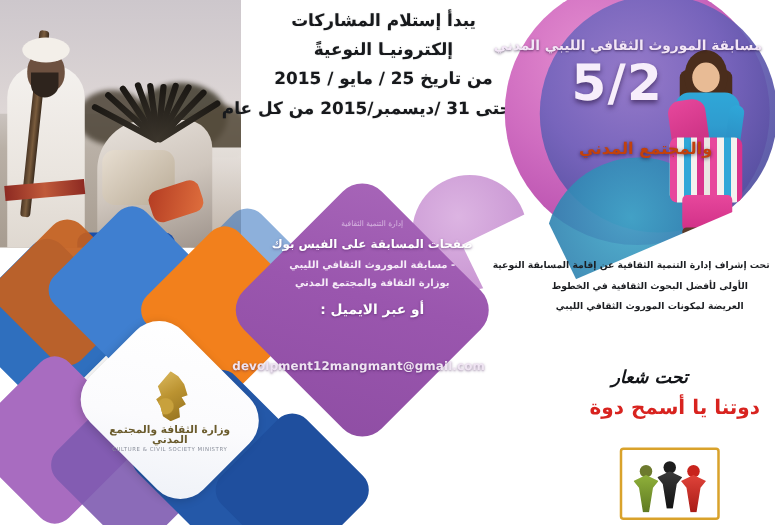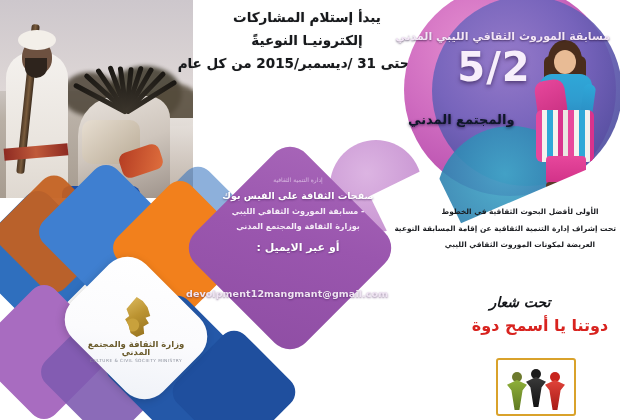--- a/index.html
+++ b/index.html
@@ -140,22 +140,22 @@
     font-size:40px;font-weight:700;color:#f7eefb;letter-spacing:1px;
     text-shadow:0 2px 4px rgba(30,10,50,.55);
     font-family:"DejaVu Sans","Liberation Sans",sans-serif;
   }
   .circle-sub1{
     position:absolute;left:408px;top:92px;width:162px;text-align:center;direction:rtl;
     font-size:13px;font-weight:700;color:#ffffff;white-space:nowrap;
     text-shadow:0 1px 3px rgba(30,10,50,.65);
   }
   .circle-sub2{
-    position:absolute;left:408px;top:112px;width:162px;text-align:left;direction:rtl;
-    font-size:13px;font-weight:700;color:#0f172a;white-space:nowrap;
+    position:absolute;left:408px;top:112px;width:162px;text-align:right;direction:rtl;
+    font-size:13px;font-weight:700;color:#c2410c;white-space:nowrap;
     text-shadow:0 1px 3px rgba(30,10,50,.65);
   }
 
   
   .girl{position:absolute;left:528px;top:40px;width:74px;height:152px;}
   .g-hair{position:absolute;left:20px;top:0;width:34px;height:40px;border-radius:50% 50% 42% 42%;
     background:#4a2d1c;}
   .g-face{position:absolute;left:26px;top:10px;width:22px;height:24px;border-radius:50%;
     background:#e8bb95;}
   .g-hairL{position:absolute;left:16px;top:16px;width:12px;height:34px;border-radius:8px;background:#4a2d1c;}
@@ -261,20 +261,21 @@
     <div class="ph-beard"></div>
     <div class="ph-turban"></div>
     <div class="ph-belt"></div>
     <div class="ph-blue"></div>
   </div>
   <div class="sep"></div>
 
   <div class="headline">
     <div>يبدأ  إستلام المشاركات</div>
     <div>إلكترونيـا النوعيةً</div>
+    <div>من تاريخ 25 / مايو / 2015</div>
     <div>وحتى 31 /ديسمبر/2015 من كل عام</div>
   </div>
 
   <div class="circle-pink"></div>
   <div class="circle-violet"></div>
   <div class="circle-teal"></div>
   <div class="circle-lilac"></div>
 
   <div class="girl">
     <div class="g-hairL"></div>
@@ -303,37 +304,37 @@
   <div class="rhomb rh-blue3"></div>
   <div class="rhomb rh-orange2"></div>
   <div class="rhomb rh-purple1"></div>
   <div class="rhomb rh-purple2"></div>
   <div class="rhomb rh-blue4"></div>
   <div class="rhomb rh-blue5"></div>
 
   <div class="panel"></div>
   <div class="panel-text">
     <div class="pt-dept">إدارة التنمية الثقافية</div>
-    <div class="pt-head">صفحات الثقافة على الفيس بوك</div>
+    <div class="pt-head">صفحات المسابقة على الفيس بوك</div>
     <div class="pt-line">- مسابقة الموروث الثقافي الليبي</div>
     <div class="pt-line">بوزارة الثقافة والمجتمع المدني</div>
     <div class="pt-or">أو عبر الايميل :</div>
   </div>
   <div class="pt-mail">devolpment12mangmant@gmail.com</div>
 
   <div class="logo-plate"></div>
   <div class="logo-inner">
     <div class="logo-mark"></div>
     <div class="logo-ar">وزارة الثقافة والمجتمع المدني</div>
     <div class="logo-en">Culture &amp; Civil Society Ministry</div>
   </div>
 
   <div class="rtext">
+    <div>تحت إشراف إدارة التنمية الثقافية عن إقامة المسابقة النوعية</div>
     <div>الأولى لأفضل البحوث الثقافية في الخطوط</div>
-    <div>تحت إشراف إدارة التنمية الثقافية عن إقامة المسابقة النوعية</div>
     <div>العريضة لمكونات الموروث الثقافي الليبي</div>
   </div>
   <div class="slogan-pre">تحت شعار</div>
   <div class="slogan">دوتنا يا أسمح دوة</div>
 
   <div class="fig-logo">
     <div class="fig fig-g">
       <div class="ball"></div>
       <div class="body"></div>
     </div>

